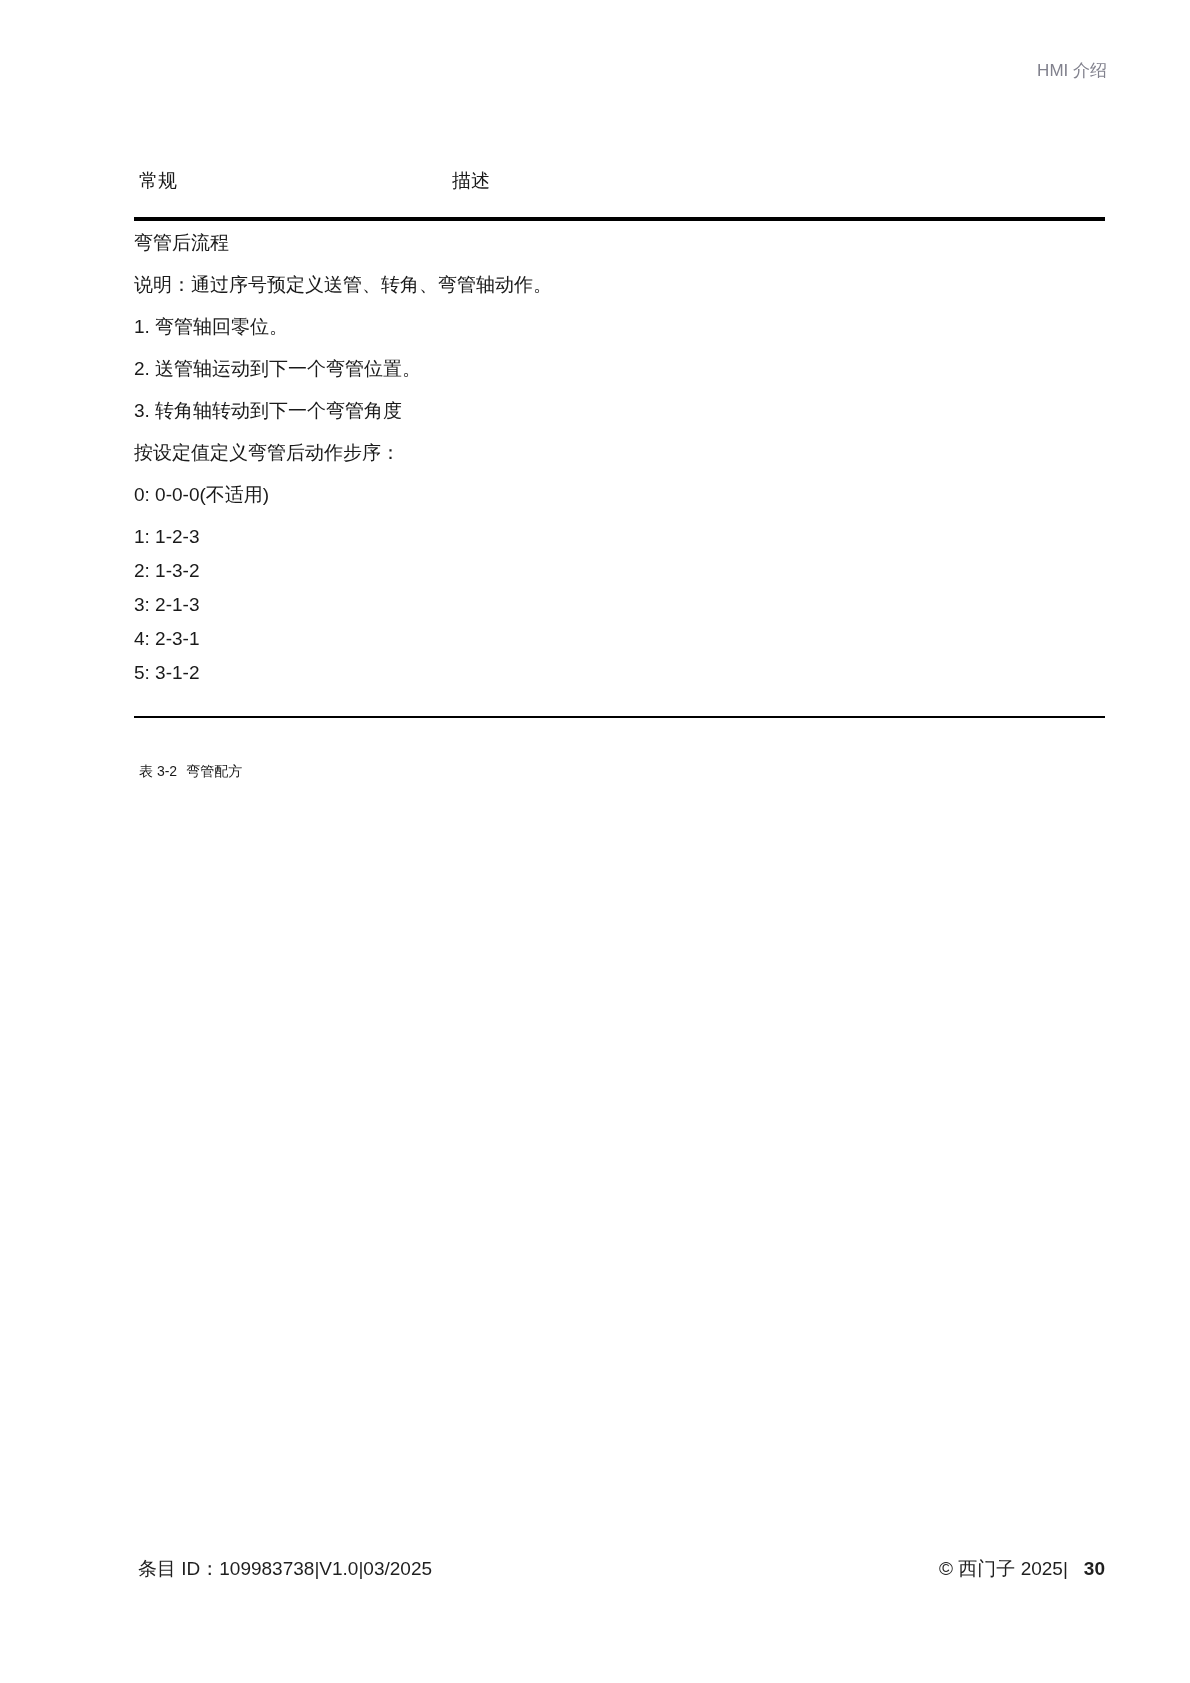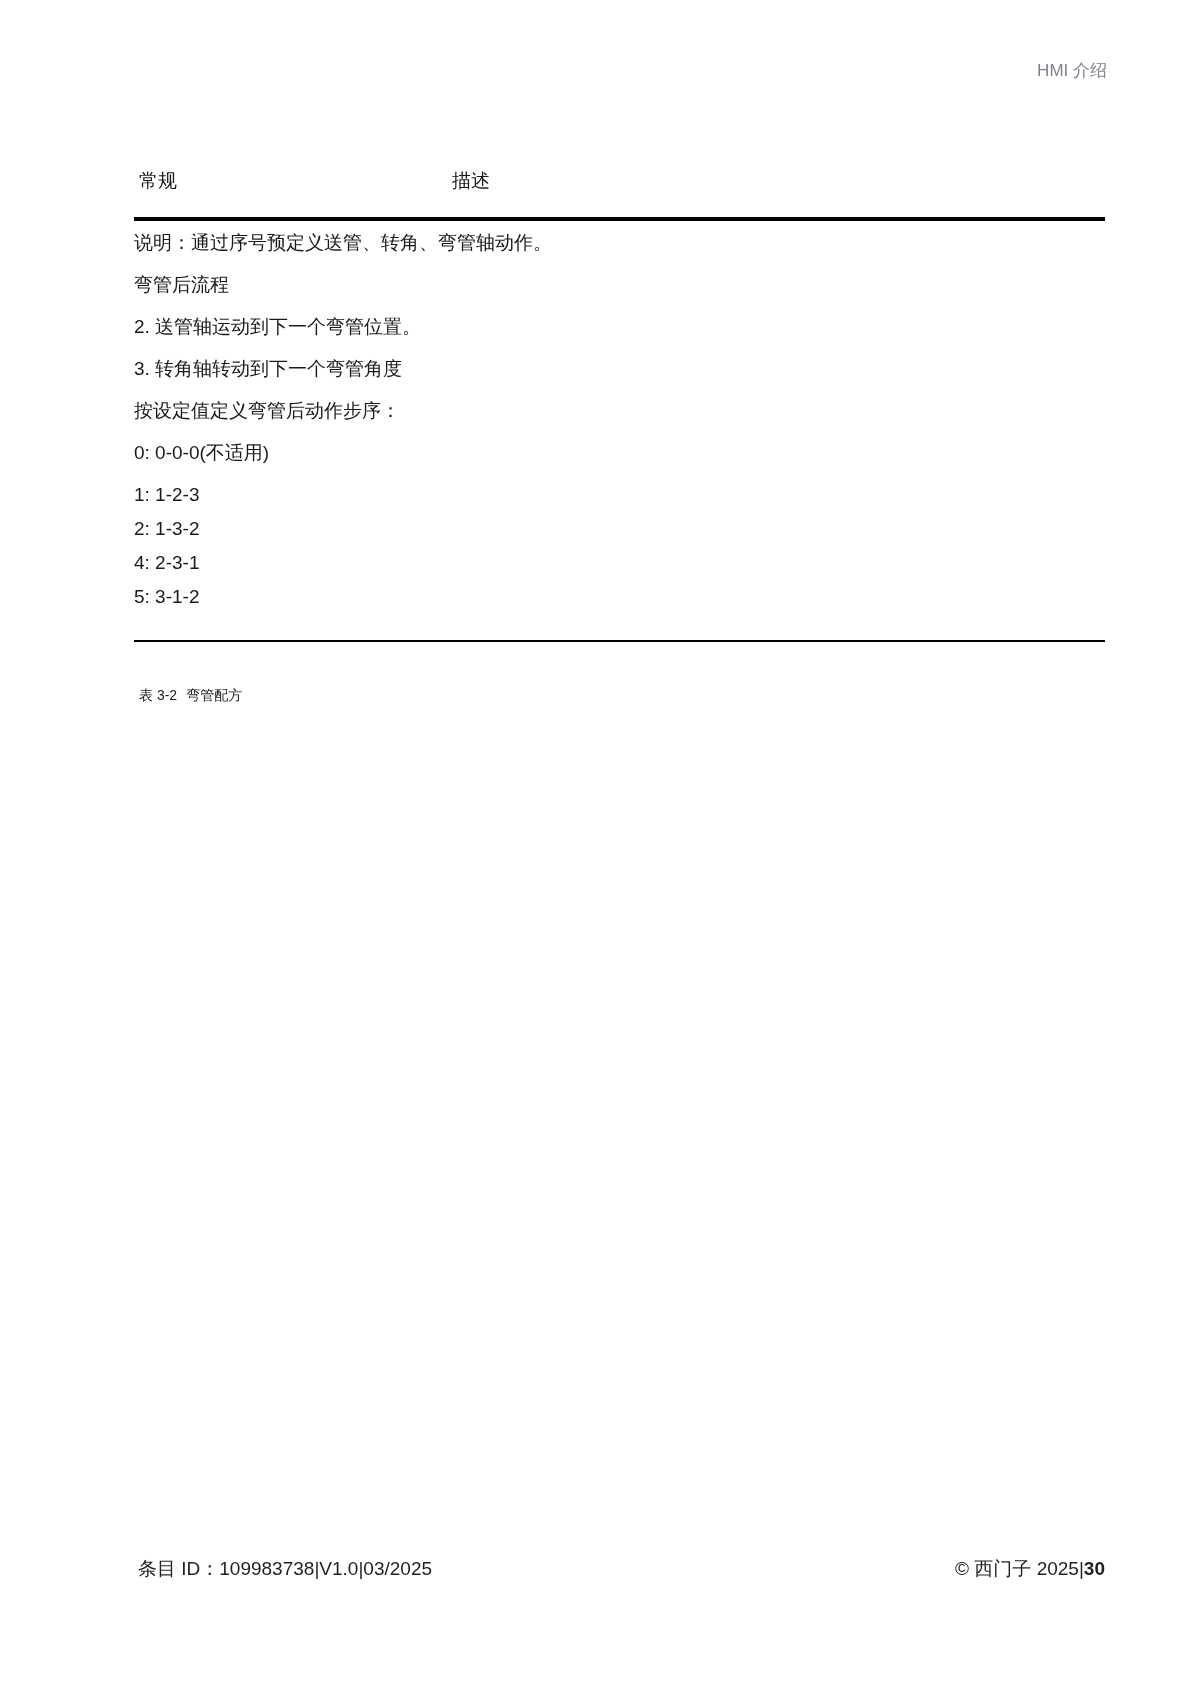--- a/index.html
+++ b/index.html
@@ -60,21 +60,21 @@
     left: 138px;
     right: 85px;
     top: 1556px;
     display: flex;
     justify-content: space-between;
     align-items: baseline;
     font-size: 19px;
     line-height: 26px;
     color: #1f1f1f;
   }
-  .page-footer .page-num { font-weight: bold; }
+  .page-footer .page-num { font-weight: bold; padding-left: 16px; }
 </style>
 </head>
 <body>
 
 <div class="page">
 
   <div class="page-header">
     <span>HMI 介绍</span>
   </div>
 
@@ -82,28 +82,30 @@
 
     <div class="doc-table">
 
       <div class="thead">
         <div class="col-name">常规</div>
         <div class="col-desc">描述</div>
       </div>
 
       <div class="tbody-row">
         <div class="col-desc desc">
+          <p>弯管后流程</p>
           <p>说明：通过序号预定义送管、转角、弯管轴动作。</p>
-          <p>弯管后流程</p>
+          <p>1. 弯管轴回零位。</p>
           <p>2. 送管轴运动到下一个弯管位置。</p>
           <p>3. 转角轴转动到下一个弯管角度</p>
           <p>按设定值定义弯管后动作步序：</p>
           <p>0: 0-0-0(不适用)</p>
           <p class="tight">1: 1-2-3</p>
           <p class="tight">2: 1-3-2</p>
+          <p class="tight">3: 2-1-3</p>
           <p class="tight">4: 2-3-1</p>
           <p class="tight">5: 3-1-2</p>
         </div>
       </div>
 
     </div>
 
     <div class="table-caption">
       <span class="cap-label">表 3-2</span><span class="cap-title">弯管配方</span>
     </div>

